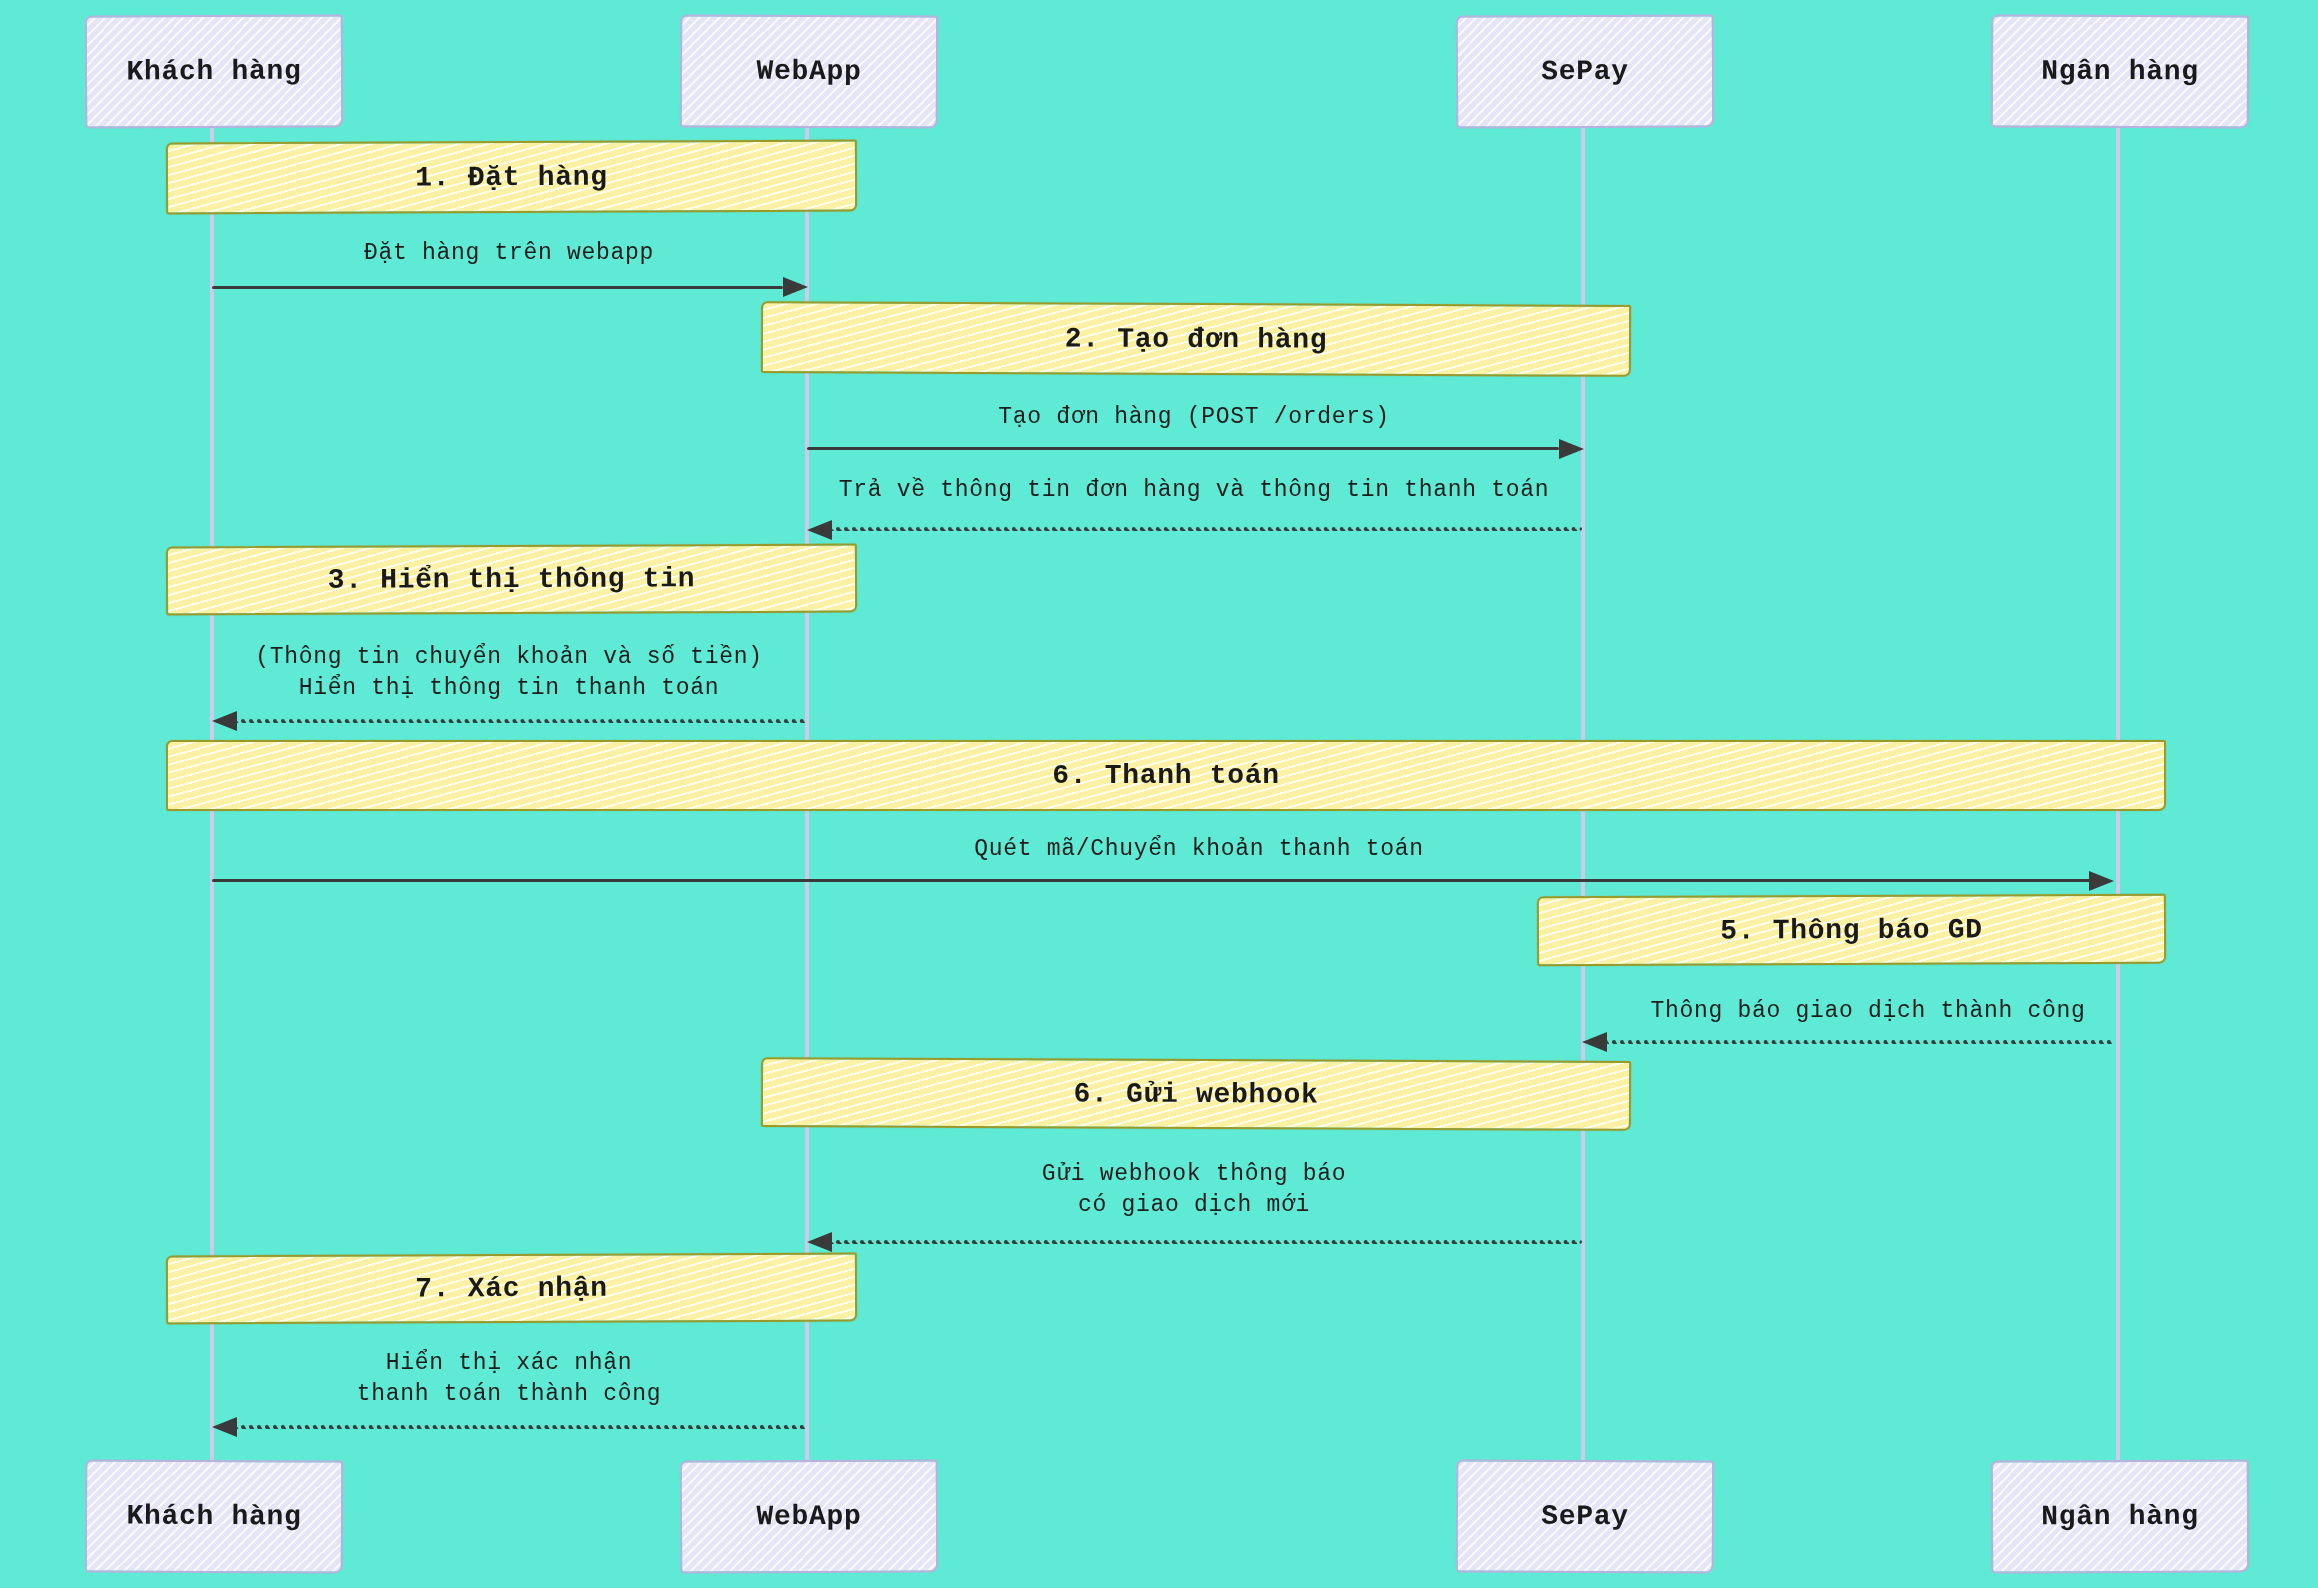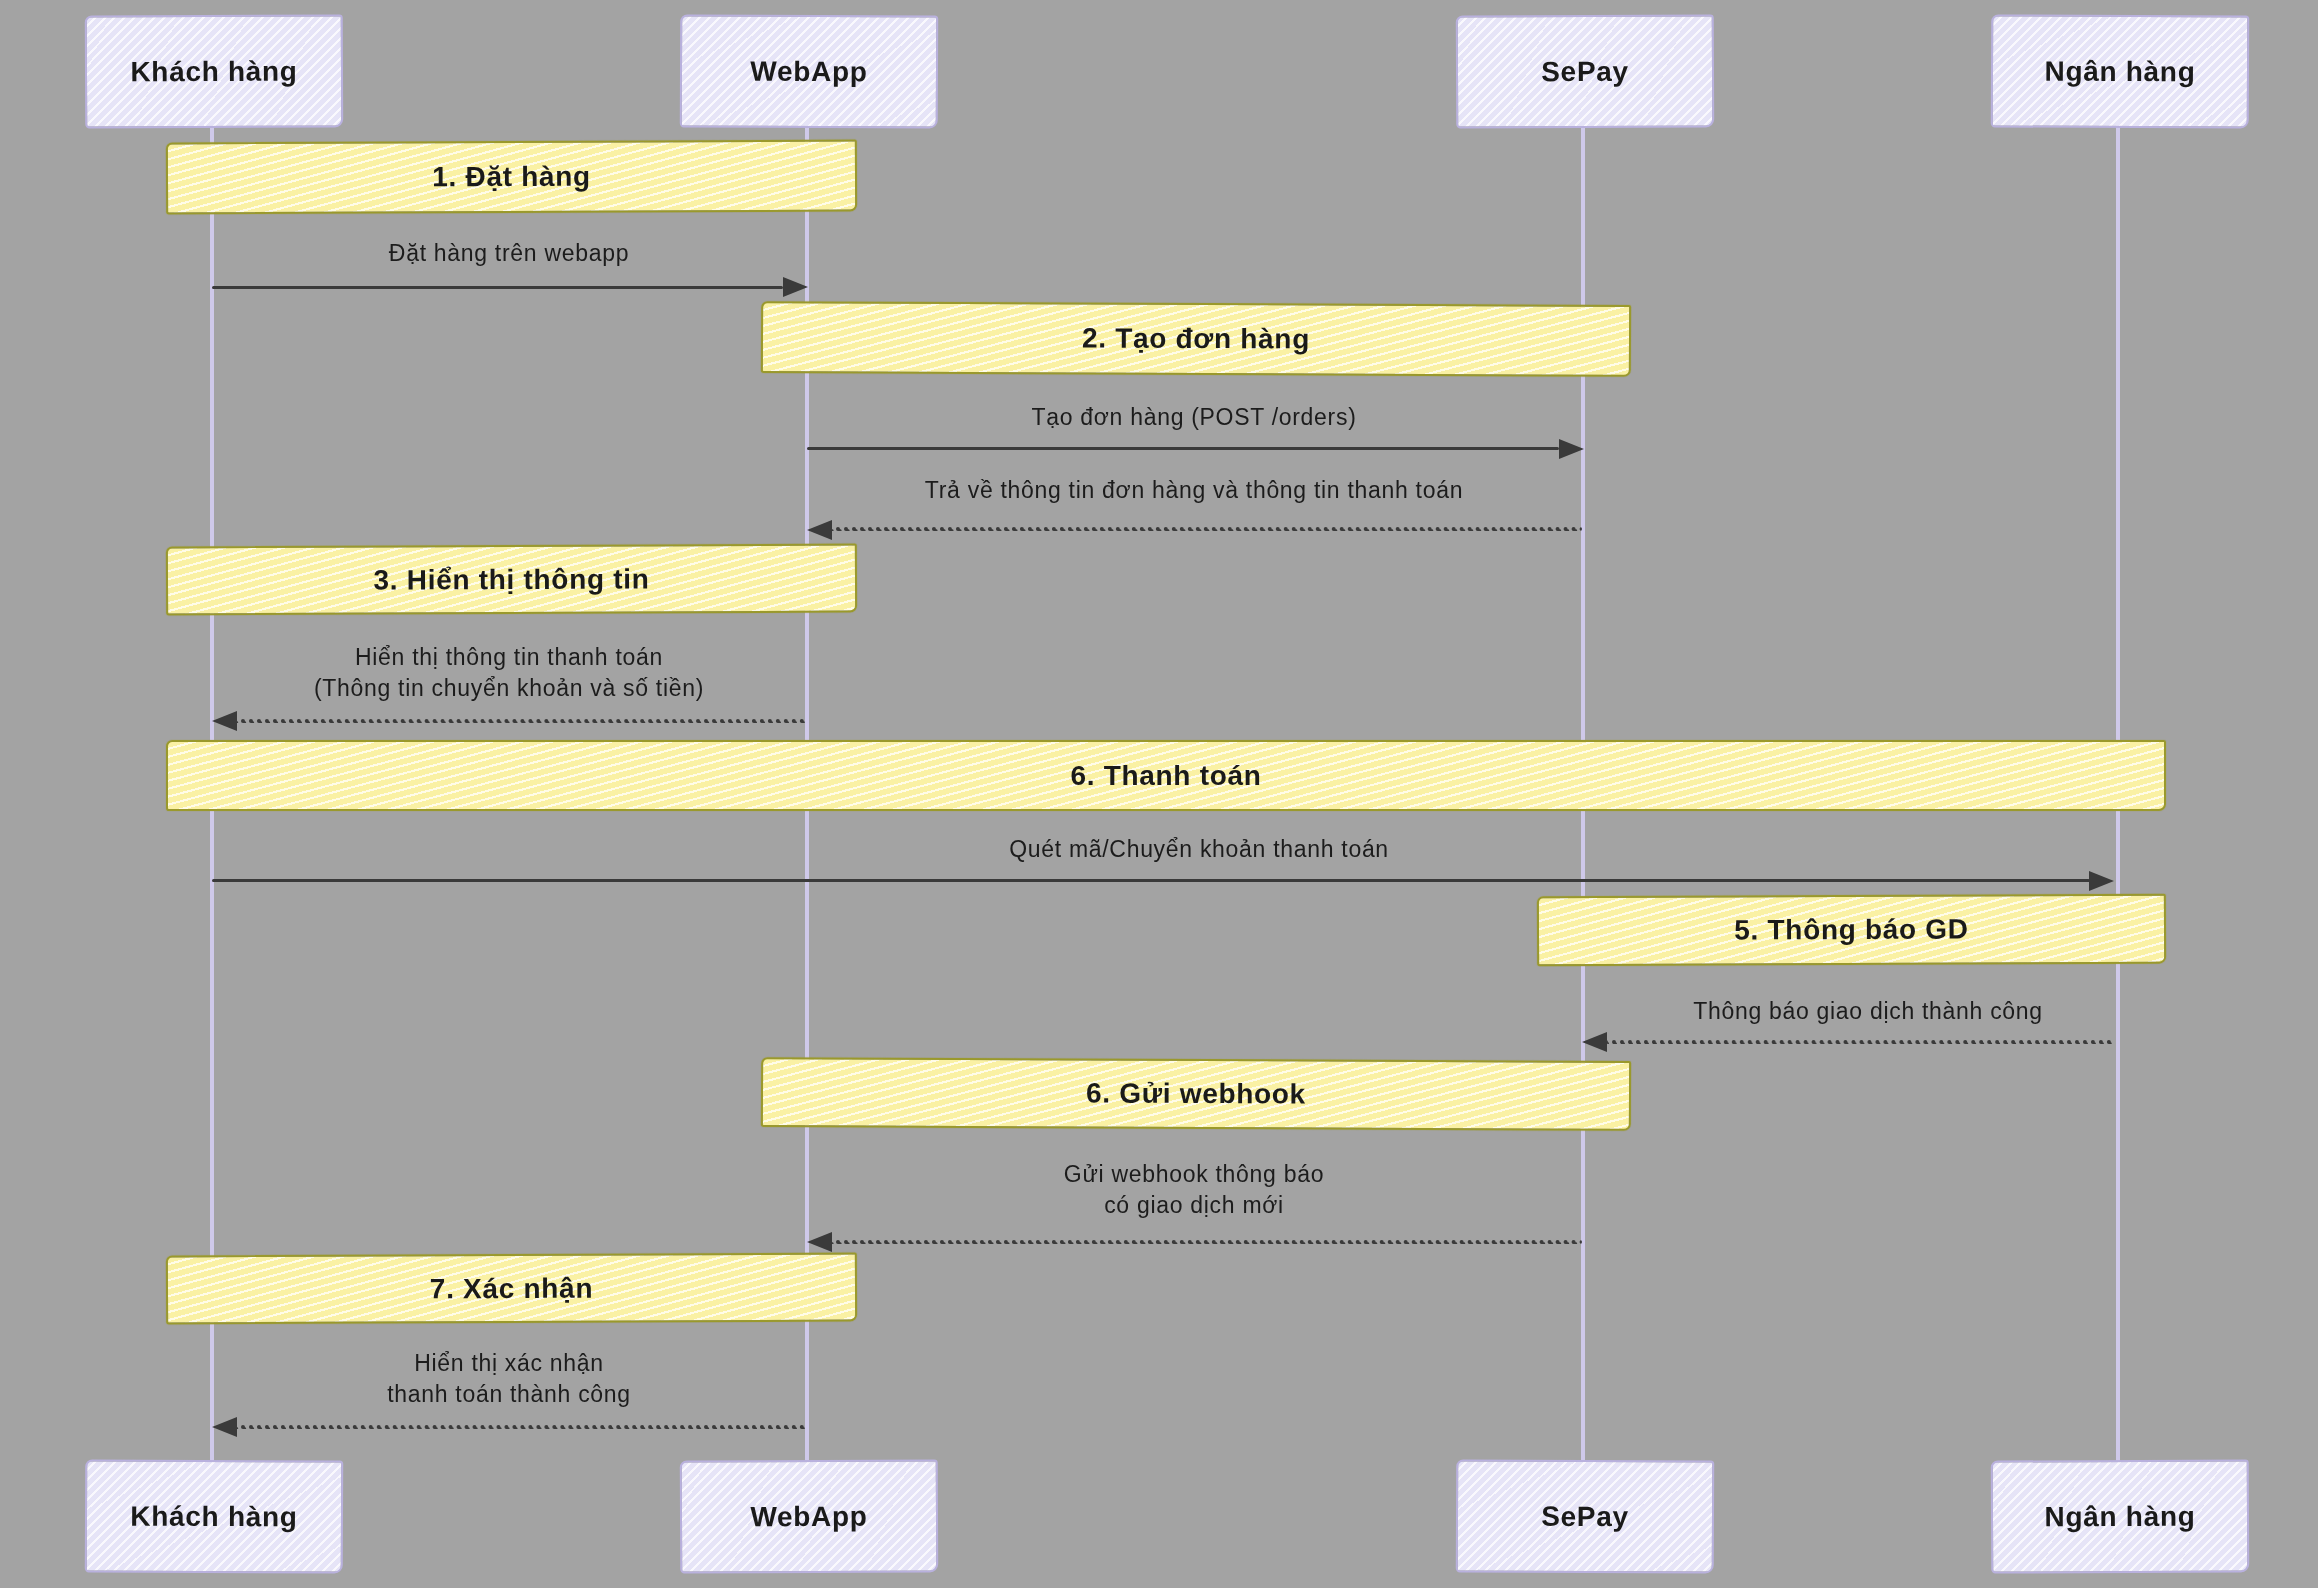--- a/index.html
+++ b/index.html
@@ -1,20 +1,20 @@
 <!DOCTYPE html>
 <html style="--actor-fill: #e6e4f7; --actor-border: #b9b1de; --note-fill: #faf1a4; --note-border: #9a992c; --lifeline: #cfc9ea; --arrow: #3a3a3a;font-size:11px"><head>
 <meta charset="utf-8">
 <style>
   html,body{margin:0;padding:0;background:#ffffff;}
   #stage{
     position:relative;
     width:2319px;height:1588px;
-    background:#a3a3a3;
-    font-family:Liberation Sans, sans-serif;
+    background:#5eead4;
+    font-family:Liberation Mono, monospace;
     color:#1a1a1a;
     overflow:hidden;
   }
   
   .lifeline{
     position:absolute;top:123px;height:1340px;width:3.5px;
     background:var(--lifeline,#cfc9ea);
     border-radius:2.1px;
   }
   
@@ -107,22 +107,22 @@
     <span>Trả về thông tin đơn hàng và thông tin thanh toán</span>
   </div>
   <div class="line dotted" style="left:830px;top:527px;width:752px;"></div>
   <div class="ah left" style="left:807px;top:520px;"></div>
 
   <div class="note tilt-a" style="left:166px;top:545px;width:687px;height:65px;">
     <span>3. Hiển thị thông tin</span>
   </div>
 
   <div class="msg" style="left:509px;top:642px;">
+    <span>(Thông tin chuyển khoản và số tiền)</span>
     <span>Hiển thị thông tin thanh toán</span>
-    <span>(Thông tin chuyển khoản và số tiền)</span>
   </div>
   <div class="line dotted" style="left:235px;top:719px;width:571px;"></div>
   <div class="ah left" style="left:212px;top:711px;"></div>
 
   <div class="note" style="left:166px;top:740px;width:1996px;height:67px;">
     <span>6. Thanh toán</span>
   </div>
 
   <div class="msg" style="left:1162px;top:834px;margin-left:37px;">
     <span>Quét mã/Chuyển khoản thanh toán</span>

